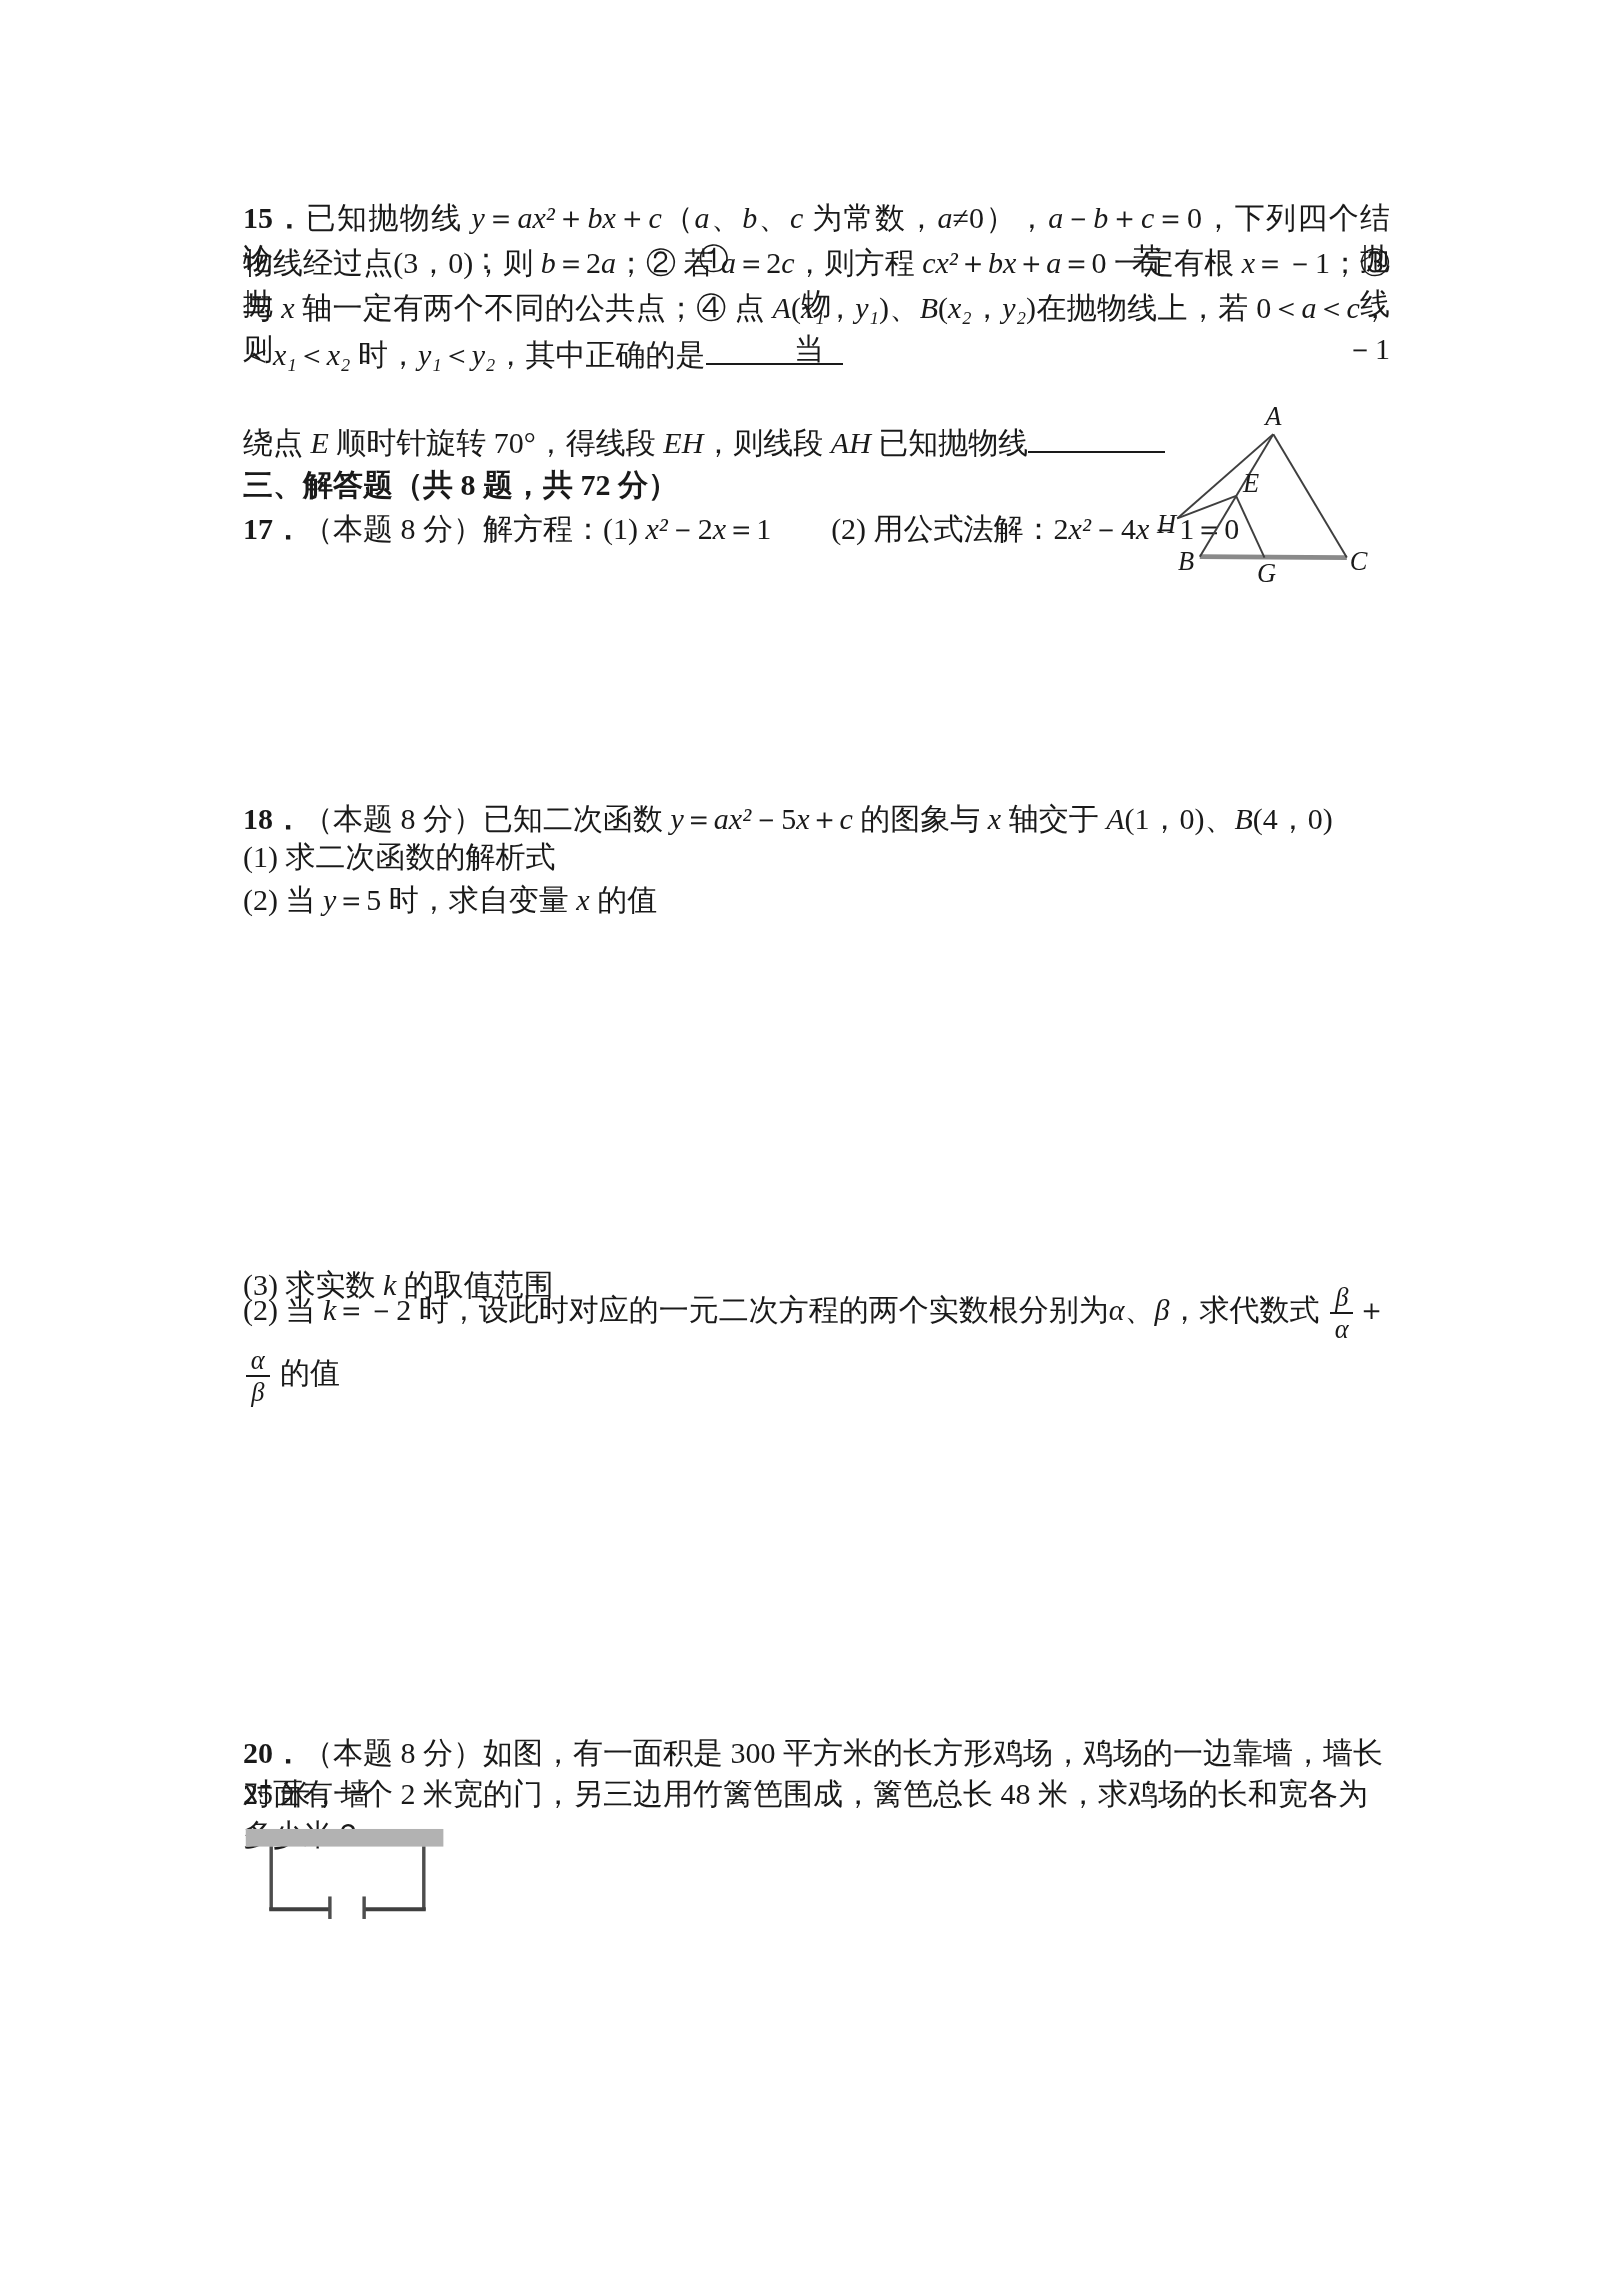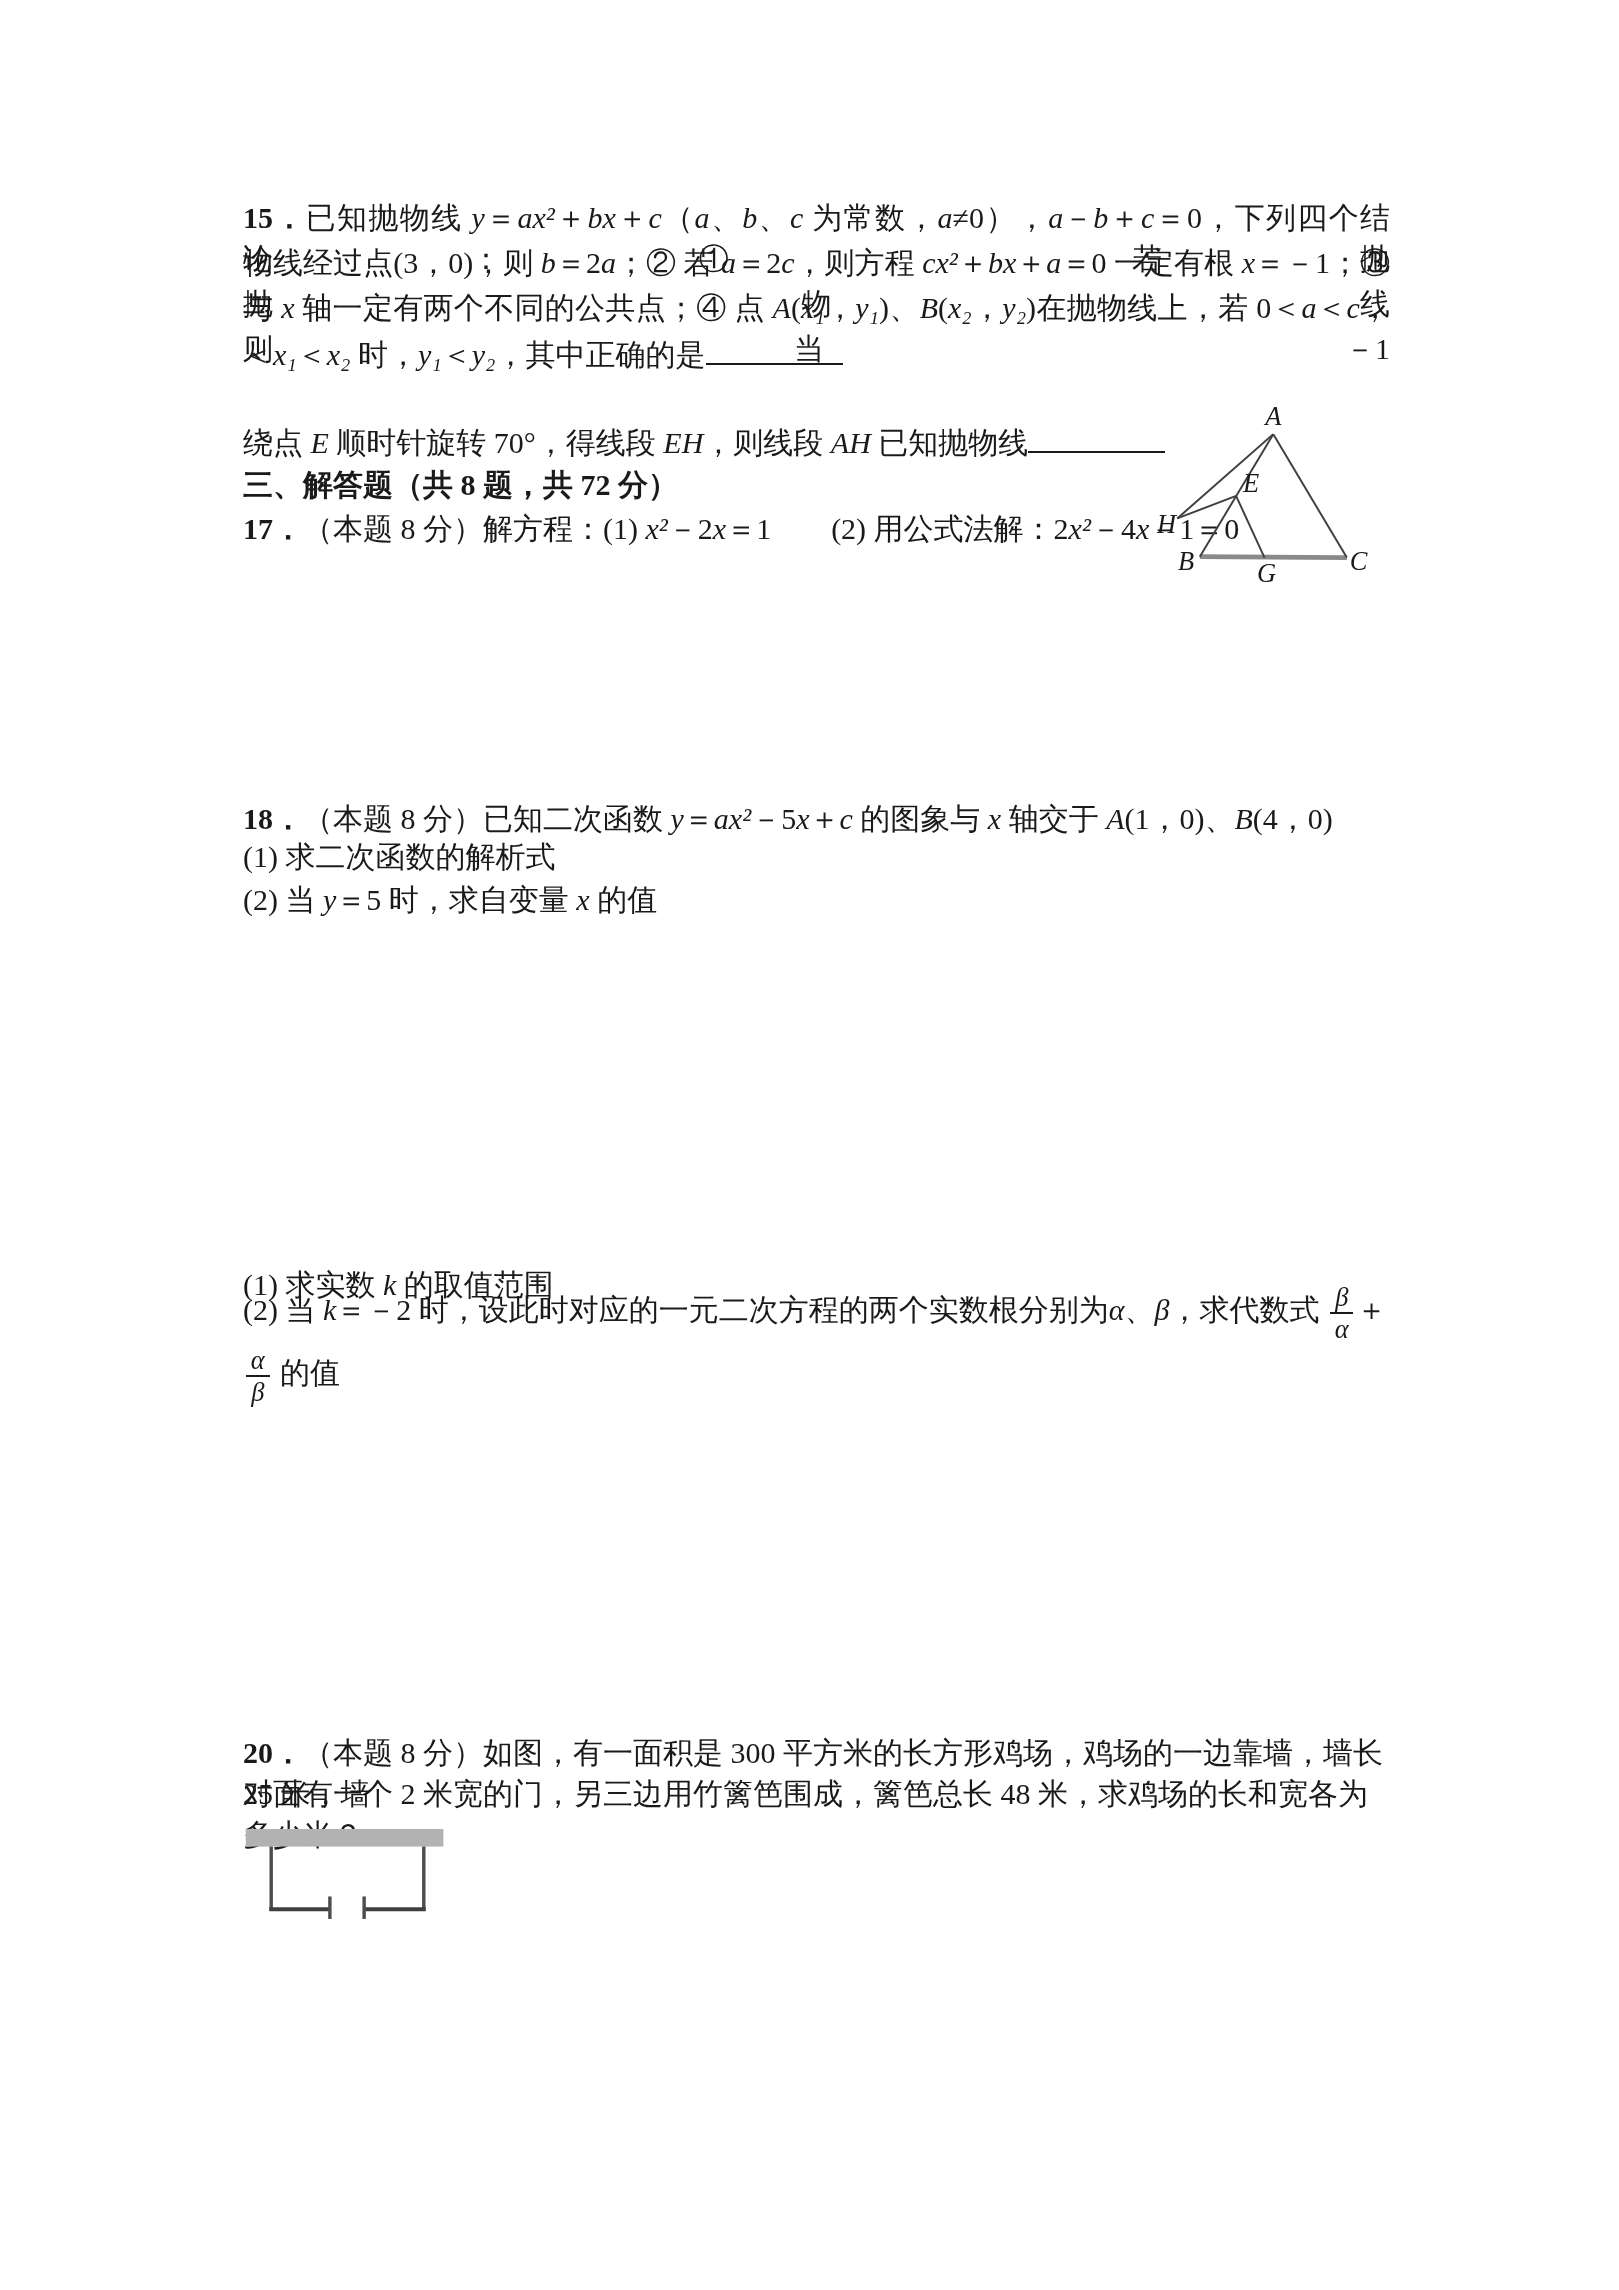--- a/index.html
+++ b/index.html
@@ -62,21 +62,21 @@
   <p class="line" style="top:421px"><span>绕点 </span><span class="i">E</span><span> 顺时针旋转 70°，得线段 </span><span class="i">EH</span><span>，则线段 </span><span class="i">AH</span><span> 已知抛物线</span><span class="blank"></span></p>
 
   <p class="line" style="top:465px"><span class="b">三、解答题（共 8 题，共 72 分）</span></p>
 
   <p class="line" style="top:509px"><span class="b">17．</span><span>（本题 8 分）解方程：(1) </span><span class="i">x²</span><span>－2</span><span class="i">x</span><span>＝1</span><span>　　</span><span>(2) 用公式法解：2</span><span class="i">x²</span><span>－4</span><span class="i">x</span><span>－1＝0</span></p>
 
   <p class="line" style="top:799px"><span class="b">18．</span><span>（本题 8 分）已知二次函数 </span><span class="i">y</span><span>＝</span><span class="i">ax²</span><span>－5</span><span class="i">x</span><span>＋</span><span class="i">c</span><span> 的图象与 </span><span class="i">x</span><span> 轴交于 </span><span class="i">A</span><span>(1，0)、</span><span class="i">B</span><span>(4，0)</span></p>
   <p class="line" style="top:837px"><span>(1) 求二次函数的解析式</span></p>
   <p class="line" style="top:880px"><span>(2) 当 </span><span class="i">y</span><span>＝5 时，求自变量 </span><span class="i">x</span><span> 的值</span></p>
 
-  <p class="line" style="top:1265px"><span>(1) 求实数 </span><span class="i">k</span><span> 的取值范围</span></p>
+  <p class="line" style="top:1265px"><span>(3) 求实数 </span><span class="i">k</span><span> 的取值范围</span></p>
   <p class="line" style="top:1282px"><span>(2) 当 </span><span class="i">k</span><span>＝－2 时，设此时对应的一元二次方程的两个实数根分别为</span><span class="i">α</span><span>、</span><span class="i">β</span><span>，求代数式 </span><span class="frac">
         <span class="num">β</span>
         <span class="den">α</span>
       </span><span>＋</span><span class="frac">
         <span class="num">α</span>
         <span class="den">β</span>
       </span><span> 的值</span></p>
 
   <p class="line" style="top:1733px"><span class="b">20．</span><span>（本题 8 分）如图，有一面积是 300 平方米的长方形鸡场，鸡场的一边靠墙，墙长 25 米，墙</span></p>
   <p class="line" style="top:1774px"><span>对面有一个 2 米宽的门，另三边用竹篱笆围成，篱笆总长 48 米，求鸡场的长和宽各为多少米？</span></p>

